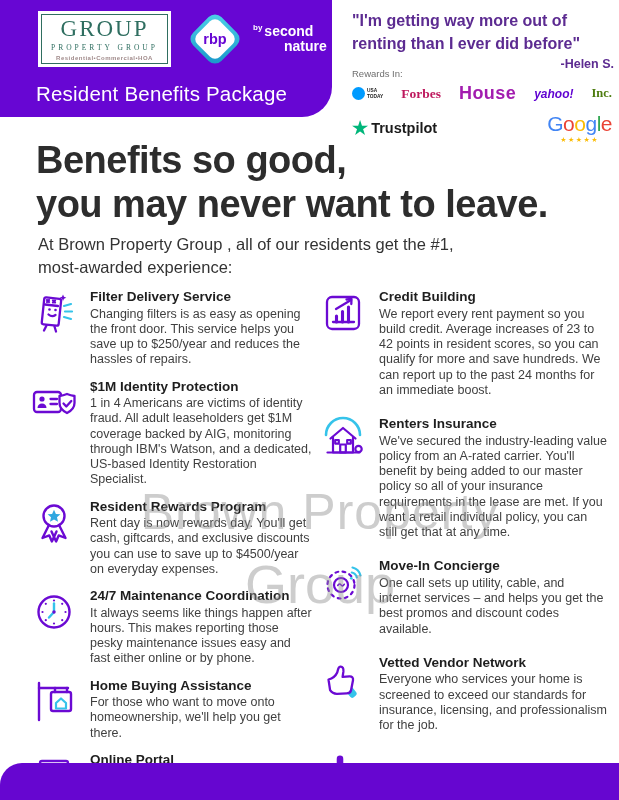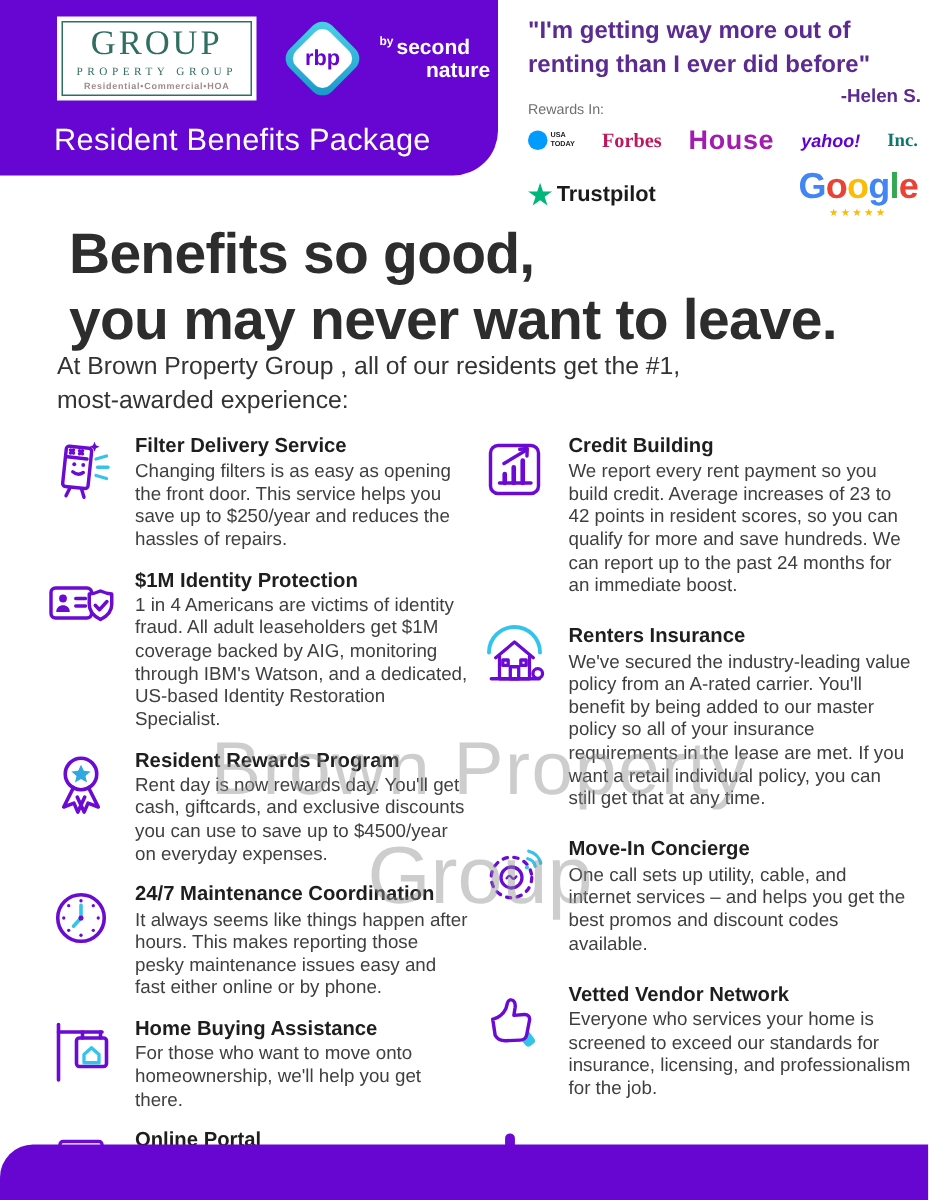--- a/index.html
+++ b/index.html
@@ -42,32 +42,32 @@
   .featured{position:absolute;left:352px;top:68px;width:260px;}
   .featured-label{font-size:9.5px;color:#6f6f6f;margin-bottom:4px;}
   .logo-row{display:flex;align-items:center;justify-content:space-between;}
   .usat{display:flex;align-items:center;gap:2px;}
   .usat-circle{width:13px;height:13px;border-radius:50%;background:#009bff;display:inline-block;}
   .usat-text{font-size:4.8px;font-weight:800;color:#1a1a1a;line-height:1.15;
              display:inline-flex;flex-direction:column;}
   .forbes{font-family:"Liberation Serif",serif;font-weight:700;font-size:13.5px;color:#be185d;}
   .house{font-weight:800;font-size:18px;color:#a21caf;letter-spacing:.4px;}
   .yahoo{font-weight:800;font-style:italic;font-size:12px;color:#5f01d1;}
-  .inc{font-family:"Liberation Serif",serif;font-weight:800;font-size:12.5px;color:#0f766e;}
+  .inc{font-family:"Liberation Serif",serif;font-weight:800;font-size:12.5px;color:#4d7c0f;}
   .reviews-row{display:flex;align-items:center;justify-content:space-between;margin-top:9px;}
   .trustpilot{display:flex;align-items:center;gap:3px;font-size:14.5px;font-weight:700;color:#1b1b1b;}
   .tp-star{color:#00b67a;font-size:18px;line-height:1;}
   .google{display:flex;flex-direction:column;align-items:center;line-height:1;}
-  .gword{font-size:24px;font-weight:700;letter-spacing:-.5px;}
+  .gword{font-size:21px;font-weight:400;letter-spacing:-.5px;}
   .g1,.g4{color:#4285F4}.g2,.g6{color:#EA4335}.g3{color:#FBBC05}.g5{color:#34A853}
   .gstars{font-size:7px;color:#fbbc05;letter-spacing:1.5px;margin-top:2px;}
   .review-count{font-size:12.5px;font-weight:800;color:#1b1b1b;line-height:1.25;}
 
   
-  .hero-title{position:absolute;left:36px;top:138px;margin:10px;font-size:38px;font-weight:800;
+  .hero-title{position:absolute;left:36px;top:138px;margin:0;font-size:38px;font-weight:800;
               color:#2d2d2d;line-height:1.17;letter-spacing:-.5px;}
   .hero-sub{position:absolute;left:38px;top:233px;margin:0;font-size:16.5px;color:#333;
             line-height:1.4;font-weight:500;}
 
   
   .benefits{position:absolute;left:30px;top:289px;width:578px;display:flex;}
   .col-left{width:283px;margin-right:6px;}
   .col-right{width:289px;}
   .benefit{display:flex;margin-bottom:11px;}
   .col-right .benefit{margin-bottom:18px;}

